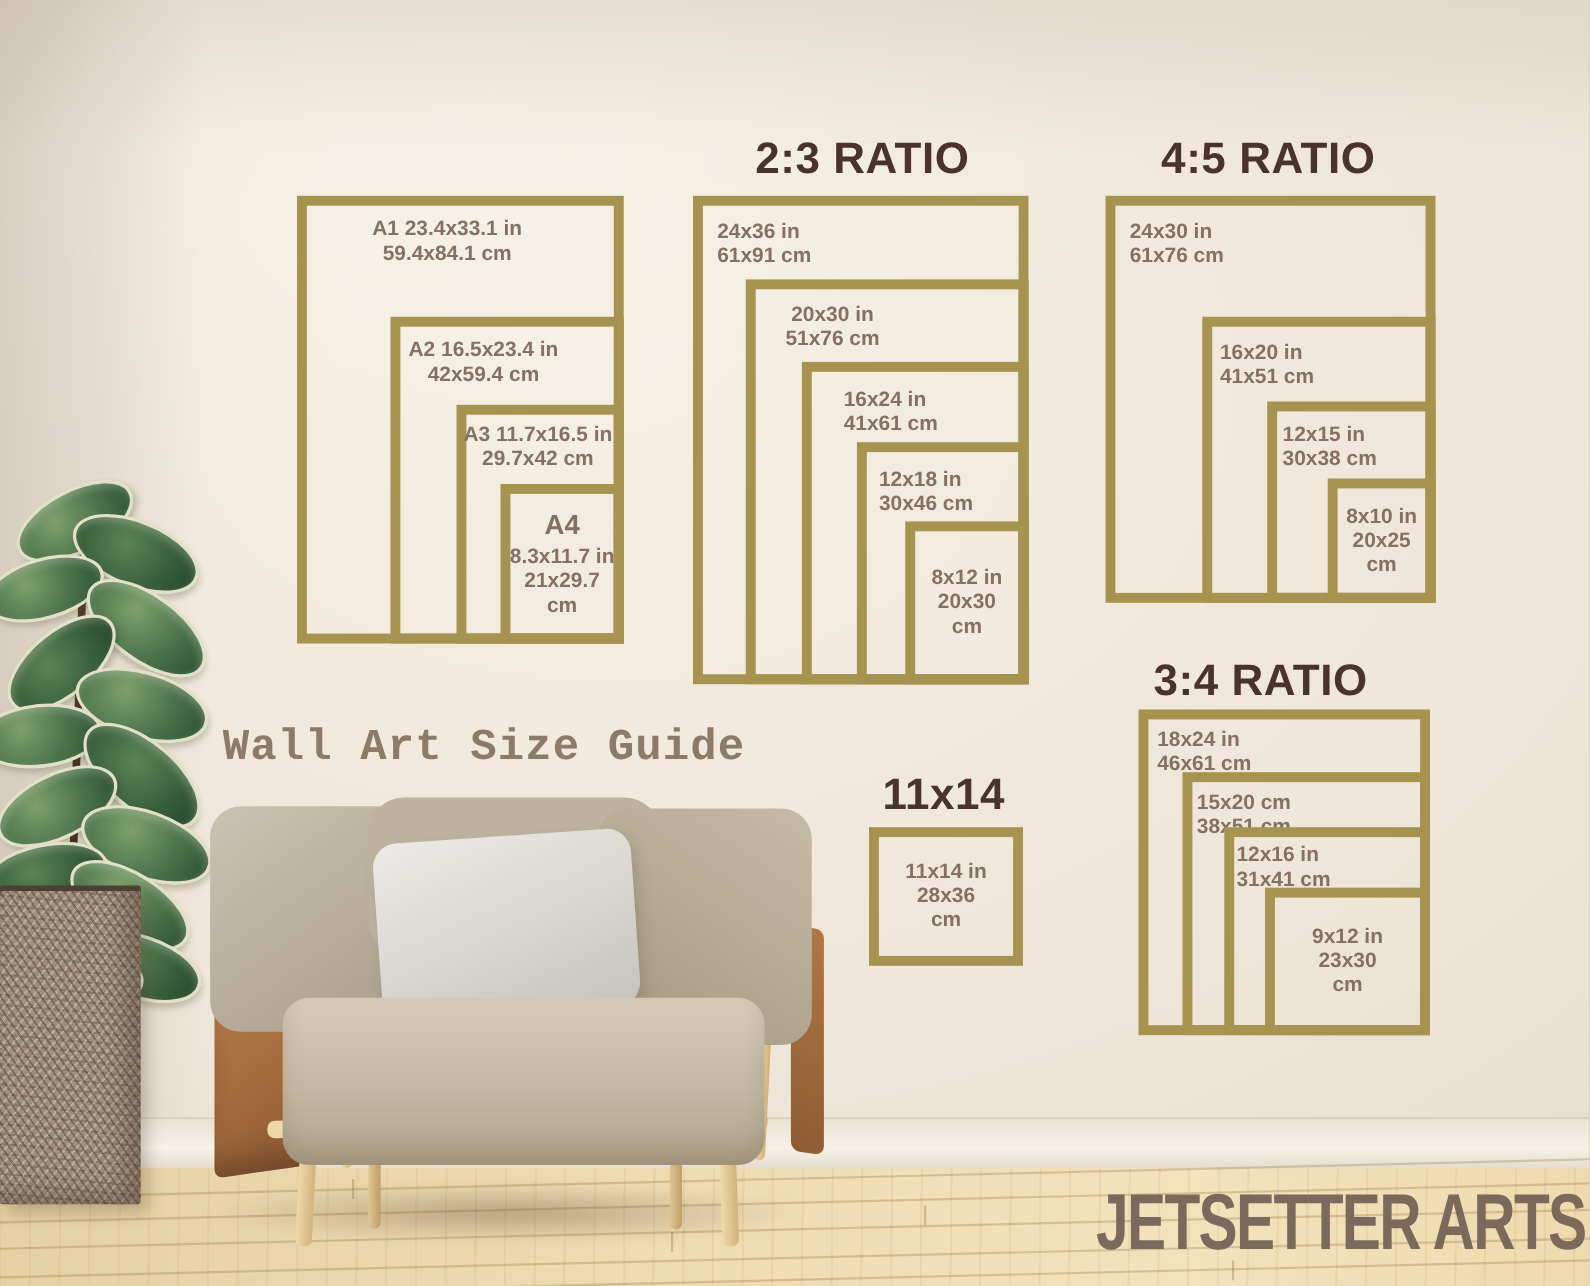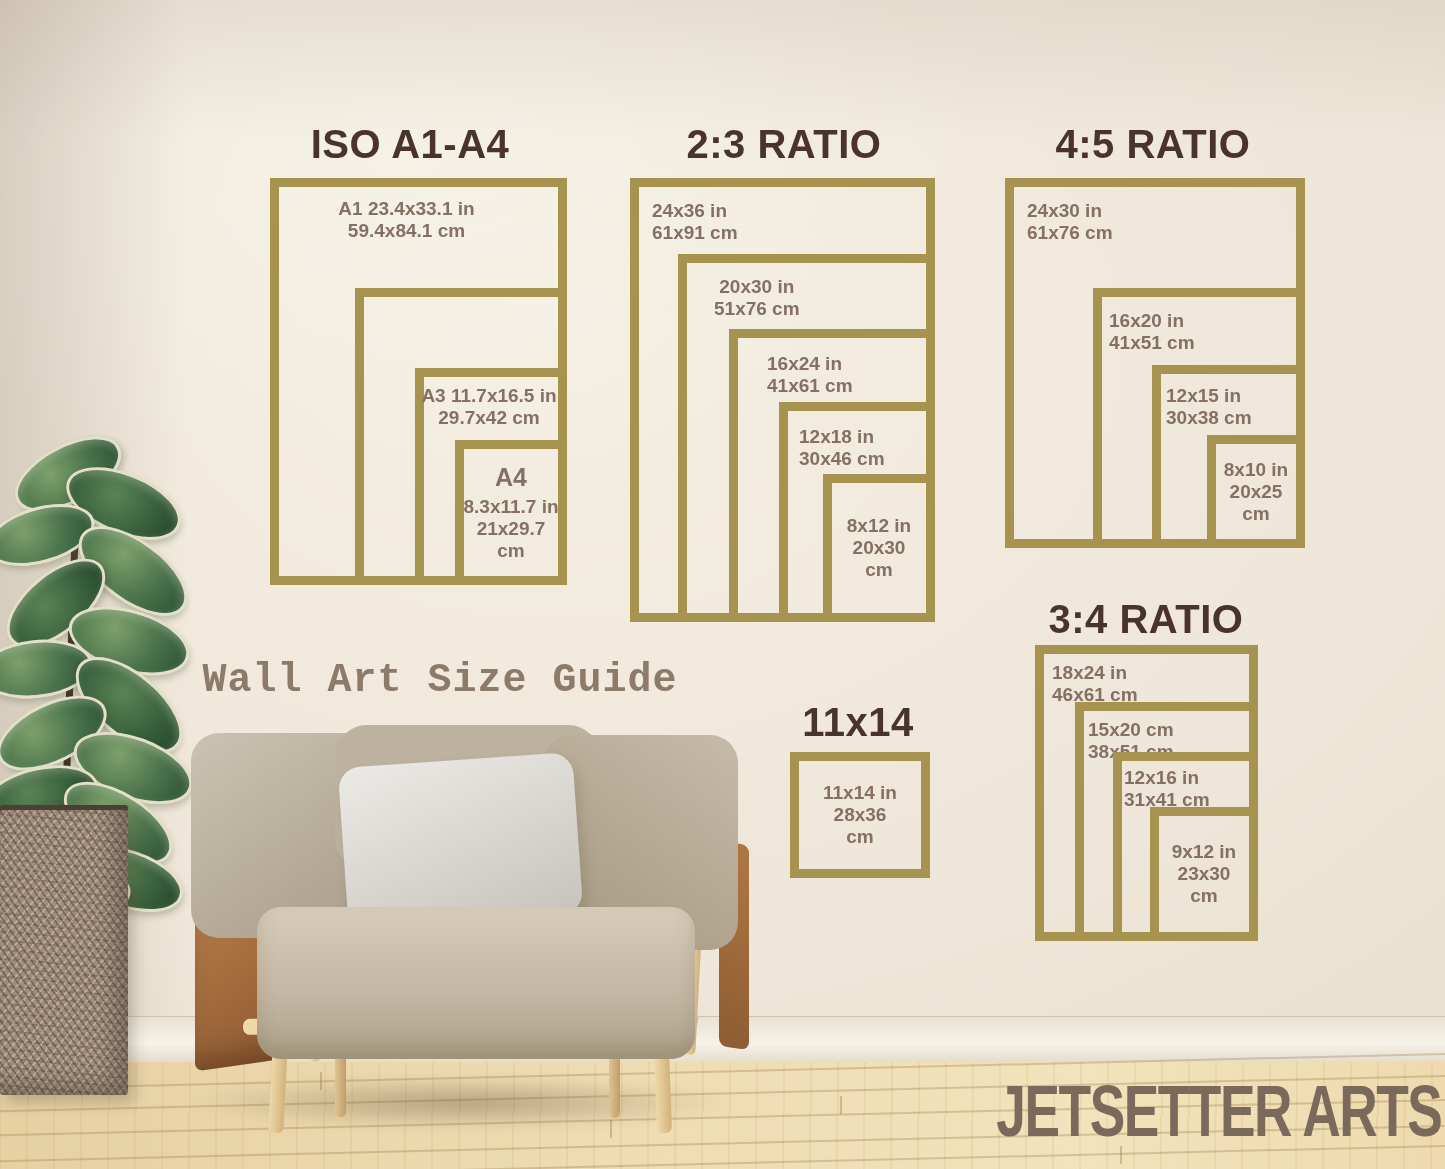--- a/index.html
+++ b/index.html
@@ -141,27 +141,30 @@
     <div class="cushion cush-mid"></div>
     <div class="cushion cush-right"></div>
     <div class="pillow-white"></div>
     <div class="seat"></div>
   </div>
 
   <div class="caption">Wall Art Size Guide</div>
 
   <div id="panels">
       <div class="panel" style="left: 270px; top: 178px; width: 297px; height: 407px;">
-        <div class="panel-title" style="left: 140px; top: -56px;">ISO A1-A4</div>
         <div class="frame" style="inset: 0px;"></div>
         <div class="size-label" style="left: 24px; top: 20px; width: 225px; text-align: center;">
           <div class="lbl-line">A1 23.4x33.1 in</div>
           <div class="lbl-line">59.4x84.1 cm</div>
         </div>
         <div class="frame" style="inset: 110px 0px 0px 85px;"></div>
+        <div class="size-label" style="left: 92px; top: 130px; width: 155px; text-align: center;">
+          <div class="lbl-line">A2 16.5x23.4 in</div>
+          <div class="lbl-line">42x59.4 cm</div>
+        </div>
         <div class="frame" style="inset: 190px 0px 0px 145px;"></div>
         <div class="size-label" style="left: 148px; top: 207px; width: 142px; text-align: center;">
           <div class="lbl-line">A3 11.7x16.5 in</div>
           <div class="lbl-line">29.7x42 cm</div>
         </div>
         <div class="frame flex" style="inset: 262px 0px 0px 185px;">
           <div class="size-label centered">
             <div class="lbl-line big">A4</div>
             <div class="lbl-line">8.3x11.7 in</div>
             <div class="lbl-line">21x29.7</div>
@@ -217,21 +220,21 @@
           <div class="lbl-line">30x38 cm</div>
         </div>
         <div class="frame flex" style="inset: 257px 0px 0px 202px;">
           <div class="size-label centered">
             <div class="lbl-line">8x10 in</div>
             <div class="lbl-line">20x25</div>
             <div class="lbl-line">cm</div>
           </div>
         </div>
       </div>
-      <div class="panel" style="left: 1035px; top: 645px; width: 223px; height: 296px;">
+      <div class="panel" style="left: 1035px; top: 645px; width: 265px; height: 296px;">
         <div class="panel-title" style="left: 111px; top: -48px;">3:4 RATIO</div>
         <div class="frame" style="inset: 0px;"></div>
         <div class="size-label" style="left: 17px; top: 17px;">
           <div class="lbl-line">18x24 in</div>
           <div class="lbl-line">46x61 cm</div>
         </div>
         <div class="frame" style="inset: 57px 0px 0px 40px;"></div>
         <div class="size-label" style="left: 53px; top: 74px;">
           <div class="lbl-line">15x20 cm</div>
           <div class="lbl-line">38x51 cm</div>

